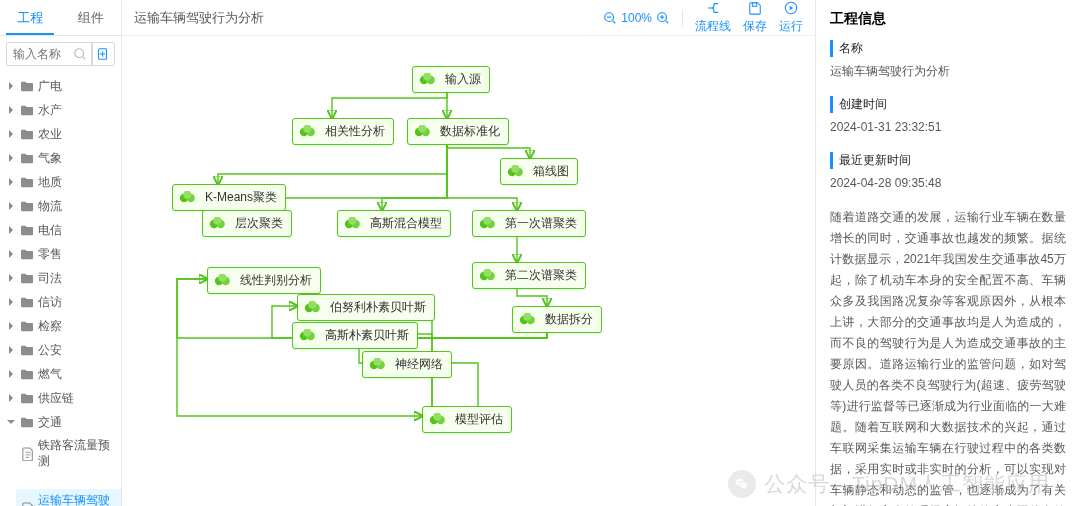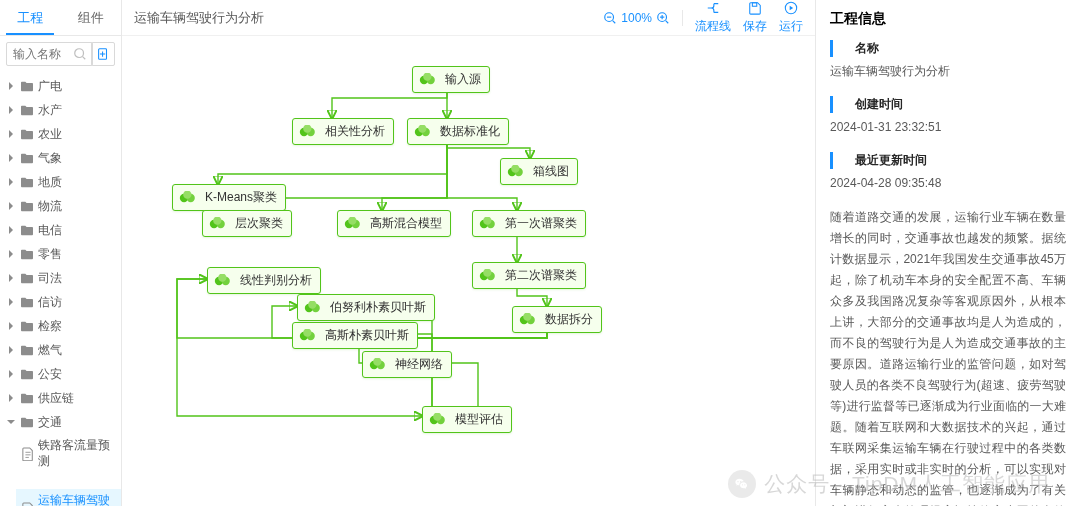--- a/index.html
+++ b/index.html
@@ -42,21 +42,21 @@
 .arrows { position: absolute; inset: 0; width: 100%; height: 100%; }
 .arrows path { stroke: #52c41a; stroke-width: 1.4; fill: none; marker-end: url(#ah); }
 
 .node { position: absolute; border: 1px solid #52c41a; background: #f6ffed; border-radius: 3px; padding: 4px 8px 4px 6px; display: flex; align-items: center; gap: 6px; font-size: 12px; color: #333; box-shadow: 0 1px 2px rgba(82,196,26,.15); cursor: move; white-space: nowrap; }
 .node .nic { width: 20px; height: 14px; flex-shrink: 0; }
 
 
 .right-panel { position: absolute; right: 0; top: 0; width: 264px; height: 506px; padding: 10px 14px; }
 .info-title { font-size: 14px; font-weight: 600; color: #000000; margin-bottom: 12px; }
 .info-block { margin-bottom: 14px; }
-.info-label { border-left: 3px solid #1890ff; padding-left: 22px; color: #262626; font-weight: 700; margin-bottom: 5px; }
+.info-label { border-left: 3px solid #1890ff; padding-left: 6px; color: #262626; font-weight: 400; margin-bottom: 5px; }
 .info-val { color: #595959; line-height: 1.65; }
 .desc { color: #595959; line-height: 1.75; text-align: justify; font-size: 12px; }
 
 
 .watermark { position: absolute; right: 30px; bottom: 8px; display: flex; align-items: center; gap: 8px; color: #b8b8b8; font-size: 21px; letter-spacing: 1px; opacity: .55; pointer-events: none; }
 .wm-ic { width: 28px; height: 28px; border-radius: 50%; background: #d9d9d9; display: flex; align-items: center; justify-content: center; }
 .wm-ic svg { width: 16px; height: 16px; fill: #fff; }
 </style>
 </head>
 <body>
@@ -180,30 +180,30 @@
         </svg>
         <span class="tree-label">检察</span>
       </div>
       <div class="tree-item">
         <svg class="caret" viewBox="0 0 10 10">
           <path d="M3 1l4 4-4 4z"></path>
         </svg>
         <svg class="folder-ic" viewBox="0 0 16 14">
           <path d="M1 3a1 1 0 011-1h4l1.5 1.5H14a1 1 0 011 1V12a1 1 0 01-1 1H2a1 1 0 01-1-1V3z"></path>
         </svg>
+        <span class="tree-label">公安</span>
+      </div>
+      <div class="tree-item">
+        <svg class="caret" viewBox="0 0 10 10">
+          <path d="M3 1l4 4-4 4z"></path>
+        </svg>
+        <svg class="folder-ic" viewBox="0 0 16 14">
+          <path d="M1 3a1 1 0 011-1h4l1.5 1.5H14a1 1 0 011 1V12a1 1 0 01-1 1H2a1 1 0 01-1-1V3z"></path>
+        </svg>
         <span class="tree-label">燃气</span>
-      </div>
-      <div class="tree-item">
-        <svg class="caret" viewBox="0 0 10 10">
-          <path d="M3 1l4 4-4 4z"></path>
-        </svg>
-        <svg class="folder-ic" viewBox="0 0 16 14">
-          <path d="M1 3a1 1 0 011-1h4l1.5 1.5H14a1 1 0 011 1V12a1 1 0 01-1 1H2a1 1 0 01-1-1V3z"></path>
-        </svg>
-        <span class="tree-label">公安</span>
       </div>
       <div class="tree-item">
         <svg class="caret" viewBox="0 0 10 10">
           <path d="M3 1l4 4-4 4z"></path>
         </svg>
         <svg class="folder-ic" viewBox="0 0 16 14">
           <path d="M1 3a1 1 0 011-1h4l1.5 1.5H14a1 1 0 011 1V12a1 1 0 01-1 1H2a1 1 0 01-1-1V3z"></path>
         </svg>
         <span class="tree-label">供应链</span>
       </div>

